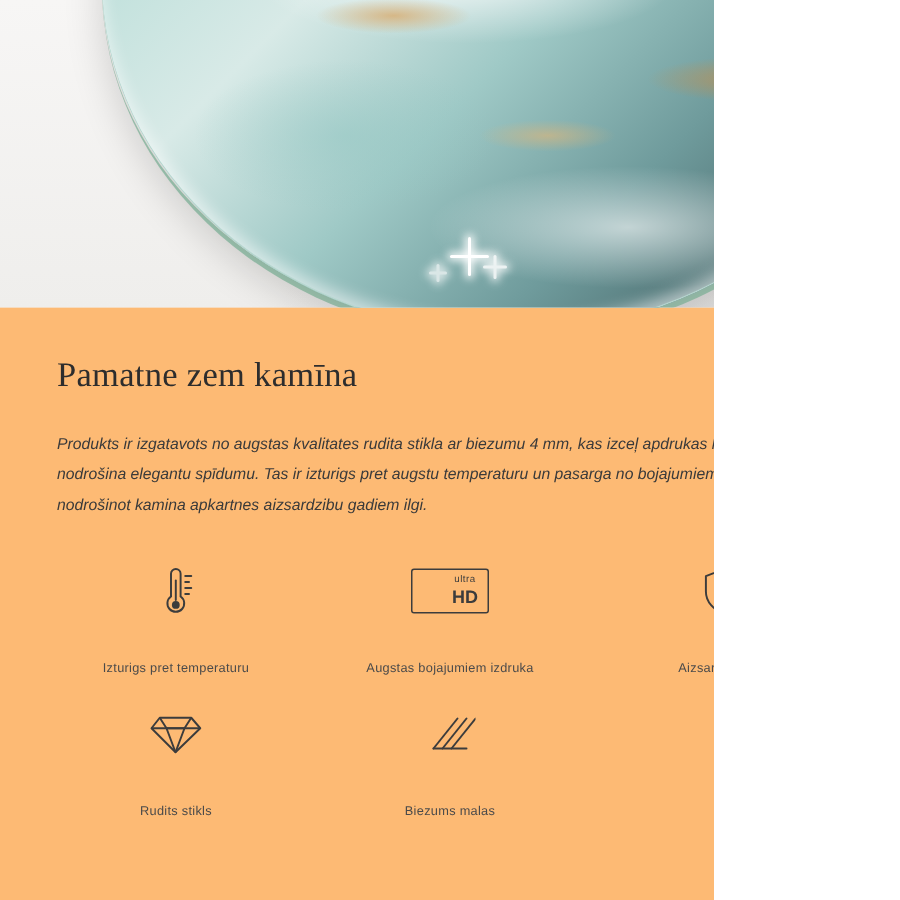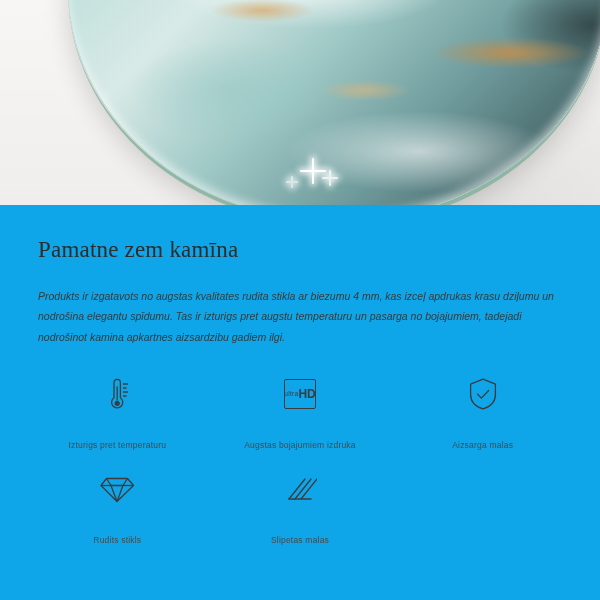--- a/index.html
+++ b/index.html
@@ -9,23 +9,23 @@
   body {
     width: 600px;
     height: 600px;
     background: #ffffff;
     font-family: "Liberation Sans", sans-serif;
     overflow: hidden;
   }
 
   .page {
     position: relative;
-    width: 600px;
+    width: 476px;
     height: 600px;
-    background: #0ea5e9;
+    background: #fdba74;
     overflow: hidden;
   }
 
   
   .hero {
     position: absolute;
     left: 0;
     top: 0;
     width: 600px;
     height: 205px;
@@ -178,23 +178,25 @@
     letter-spacing: 0.2px;
     text-align: center;
   }
 
   .hd-box {
     border: 1.3px solid #3c3c3c;
     border-radius: 2px;
     width: 30px;
     height: 28px;
     display: flex;
+    flex-direction: column;
     align-items: center;
     justify-content: center;
     line-height: 1;
+    padding-left: 20px;
   }
   .hd-box .u { font-size: 6.5px; letter-spacing: 0.3px; color: #3c3c3c; }
   .hd-box .hd { font-size: 12px; font-weight: bold; color: #3c3c3c; margin-top: 1px; }
 </style>
 </head>
 <body>
 
 <div class="page">
 
   <div class="hero">
@@ -269,19 +271,19 @@
 
       <div class="feature">
         <div class="feature-icon">
           <svg width="34" height="32" viewBox="0 0 34 32" fill="none" stroke="#3c3c3c" stroke-width="1.3" stroke-linecap="round">
             <path d="M6 26 22 6"></path>
             <path d="M12 26 28 6"></path>
             <path d="M18 26 34 6"></path>
             <path d="M6 26h22"></path>
           </svg>
         </div>
-        <div class="feature-label">Slipetas malas</div>
+        <div class="feature-label">Biezums malas</div>
       </div>
 
 
     </div>
   </div>
 </div>
 
 </body></html>

